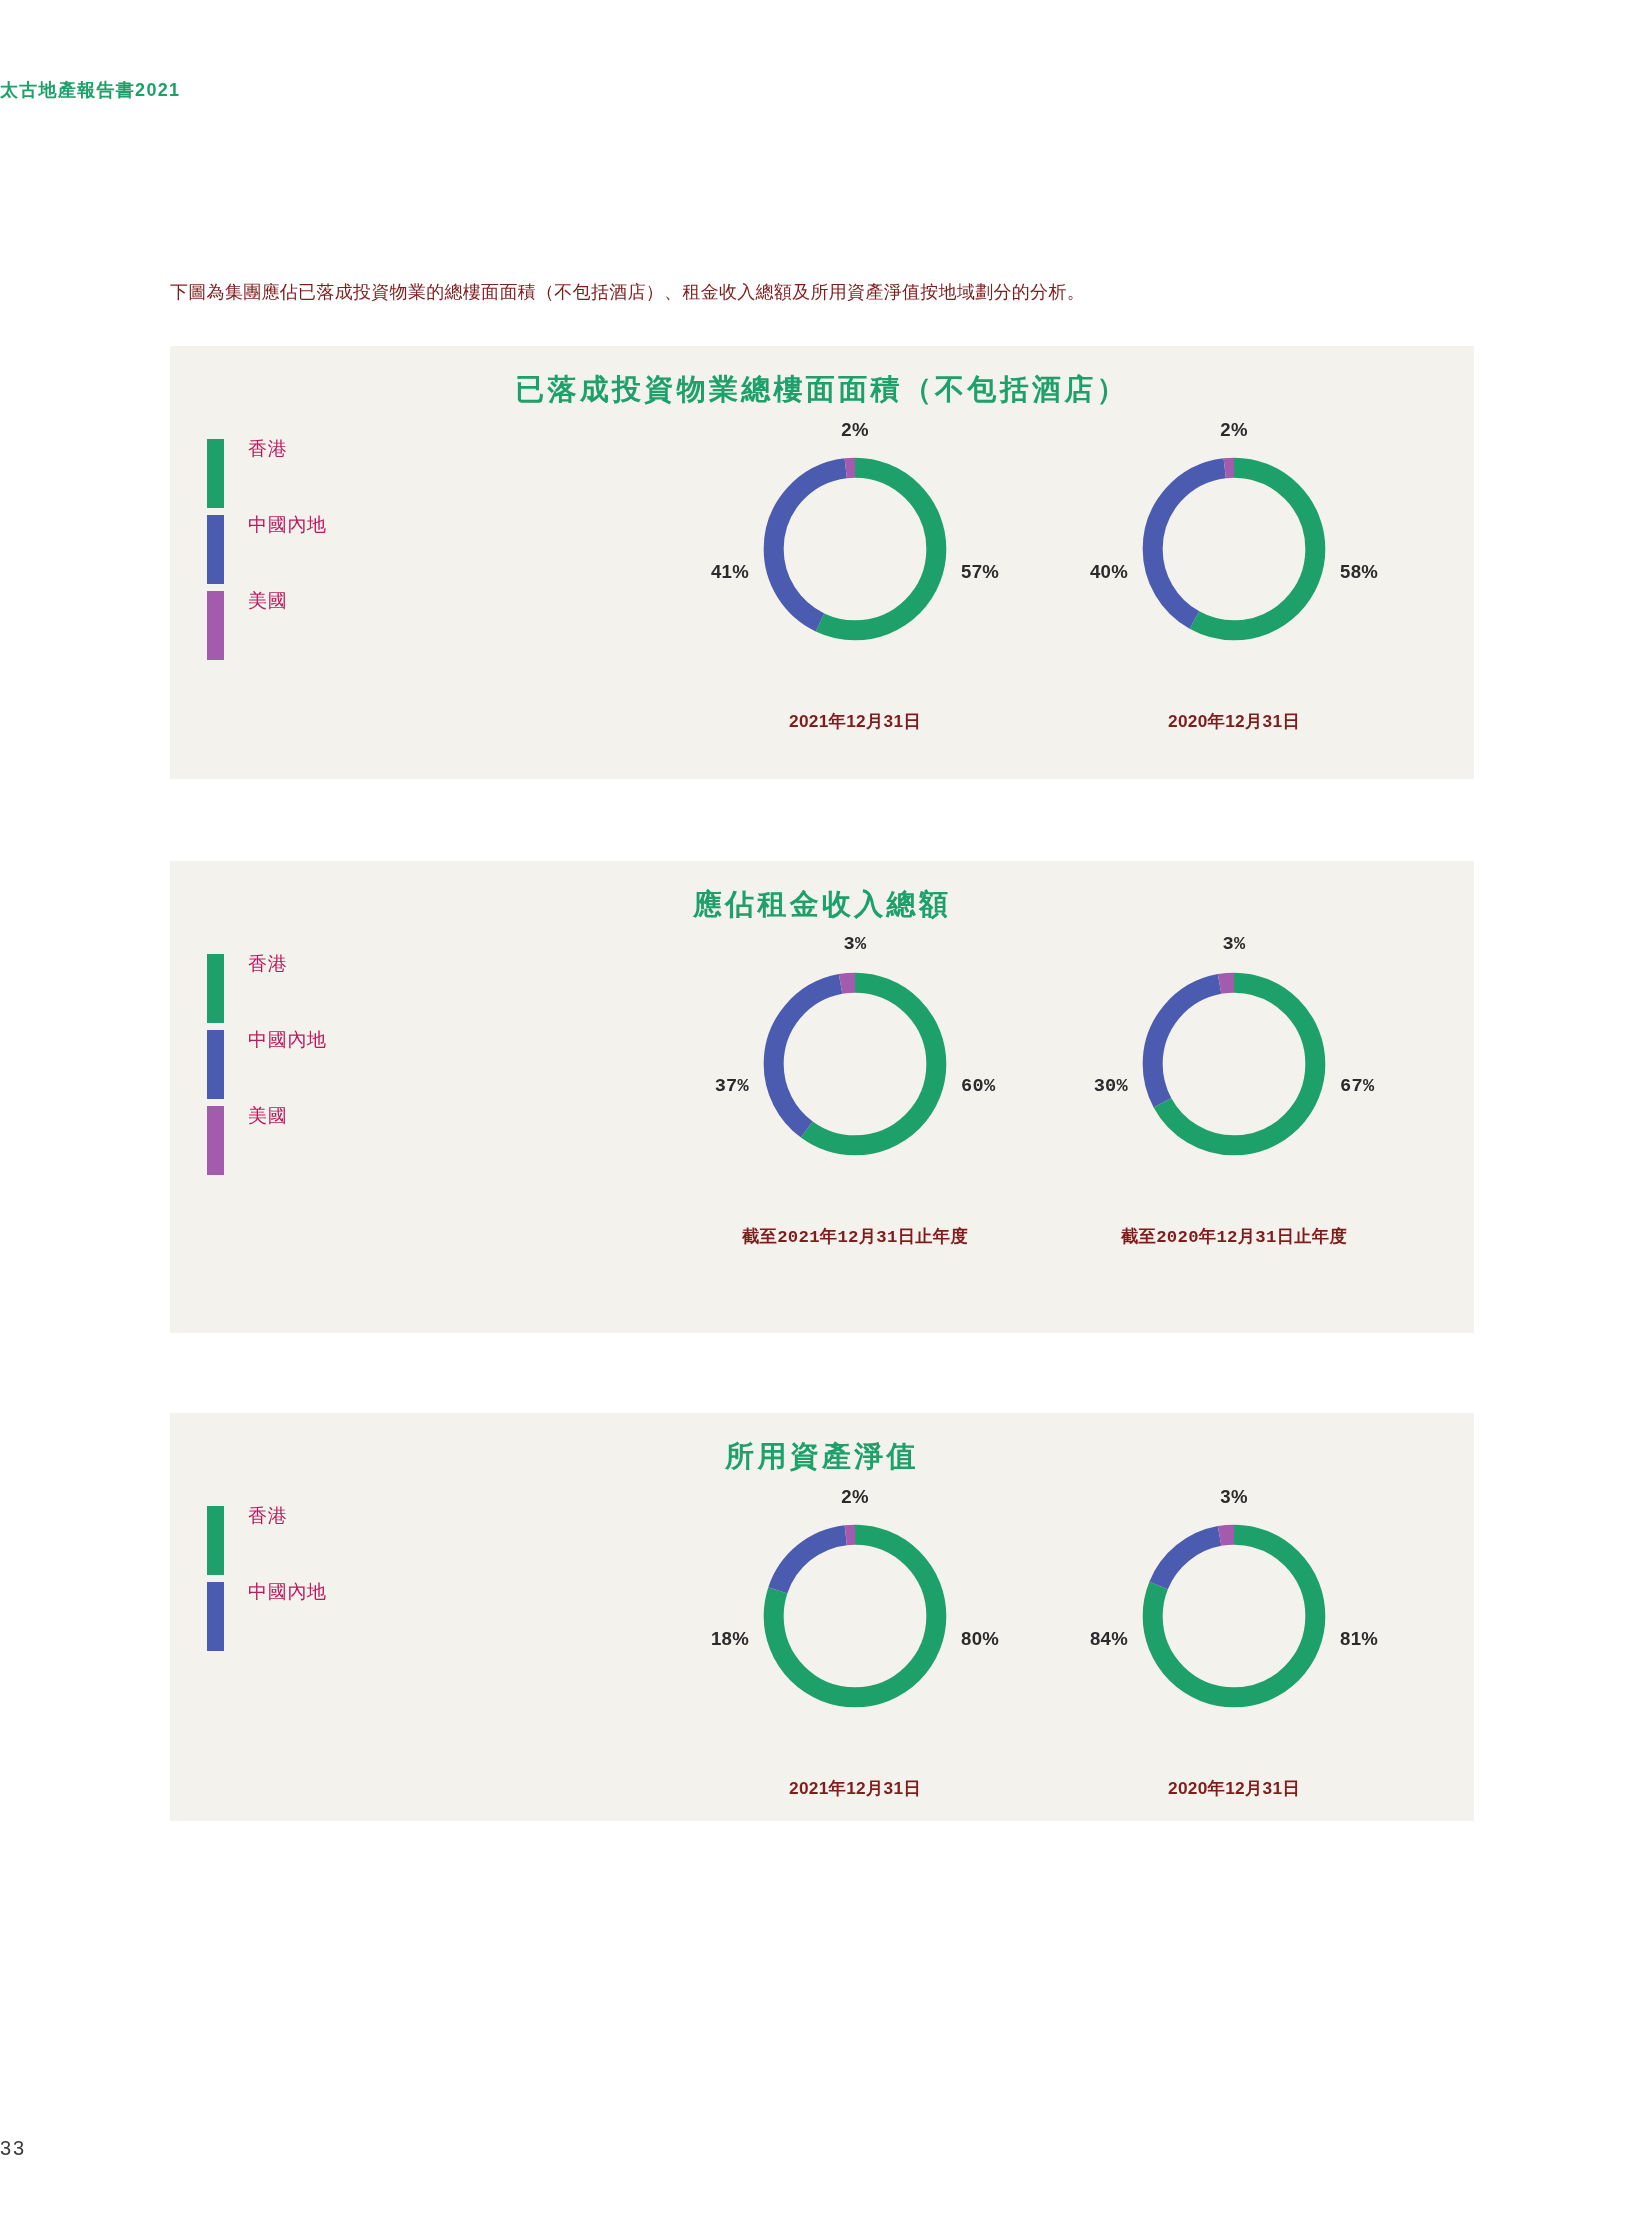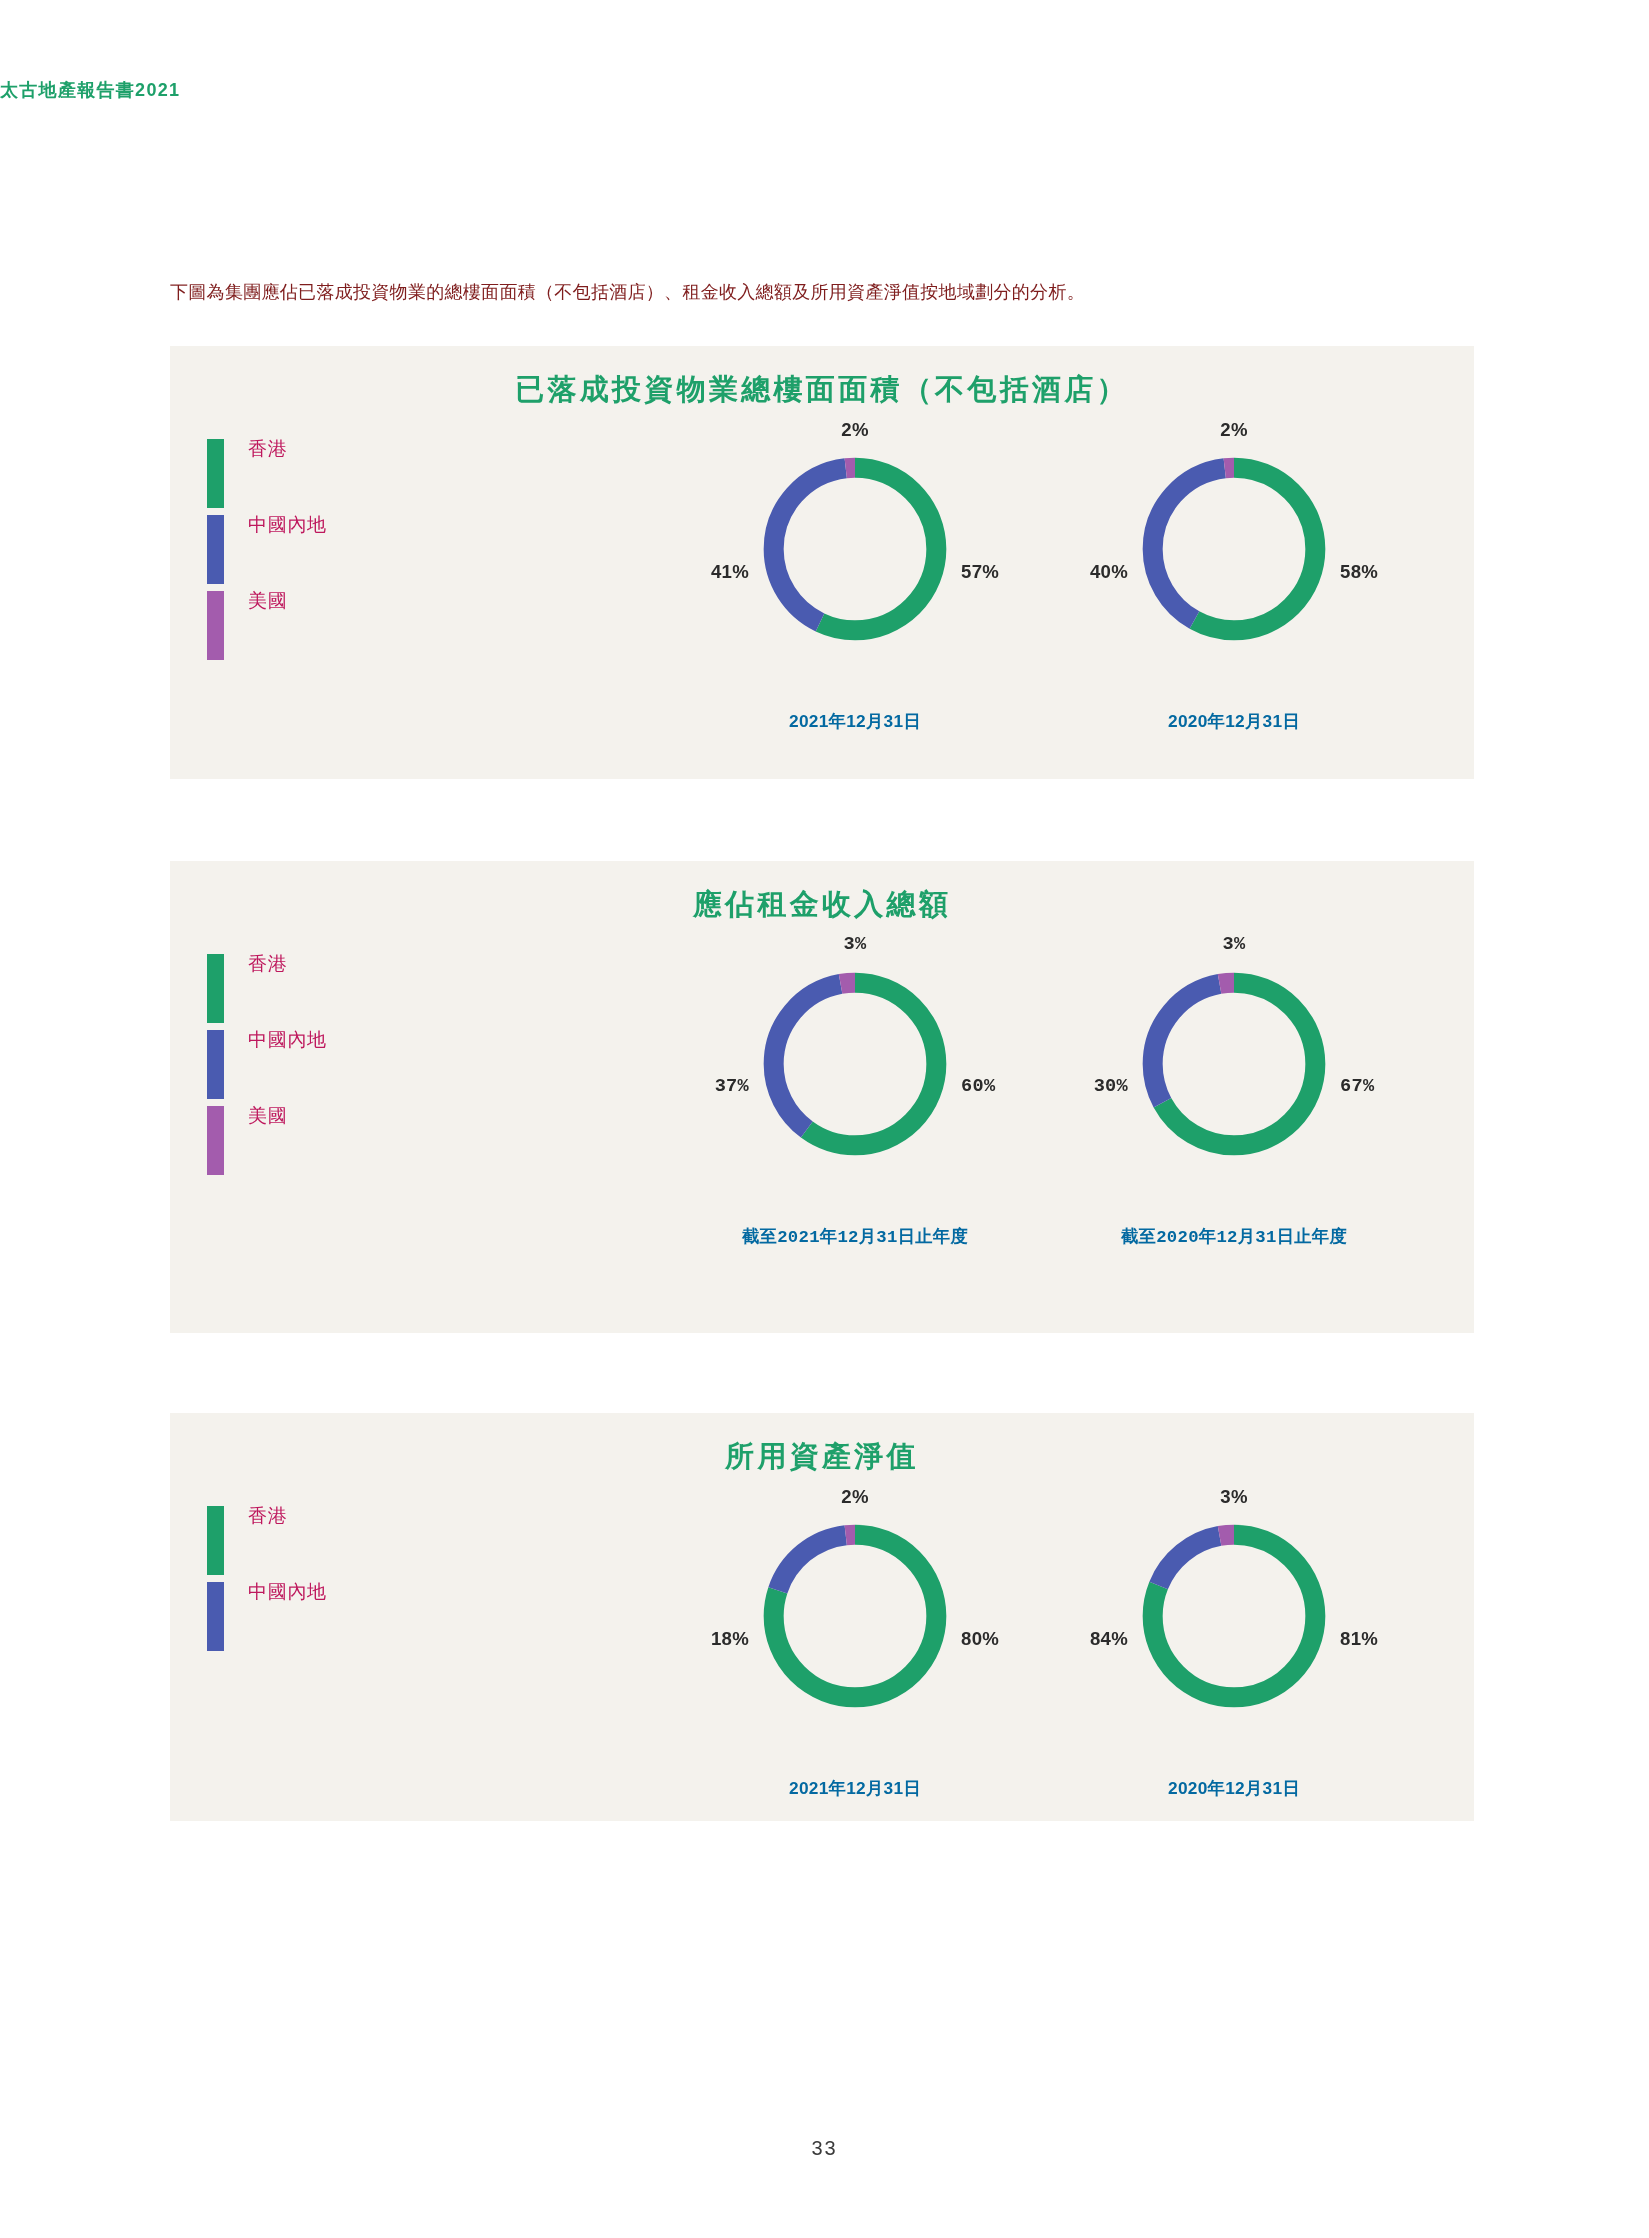--- a/index.html
+++ b/index.html
@@ -128,31 +128,30 @@
 
   .donut-caption {
     position: absolute;
     top: 289px;
     left: 0;
     width: 346px;
     text-align: center;
     font-size: 17.3px;
     font-weight: 700;
     letter-spacing: 0.3px;
-    color: #0369a1;
+    color: #7f1d1d;
     white-space: nowrap;
   }
 
   
   .page-number {
     position: absolute;
     top: 2137px;
     left: 0;
     width: 1649px;
-    text-align: center;
     font-size: 20px;
     letter-spacing: 2px;
     color: #3a3a3a;
   }
 </style>
 </head>
 <body>
 
 <div class="running-header">太古地產報告書2021</div>
 

